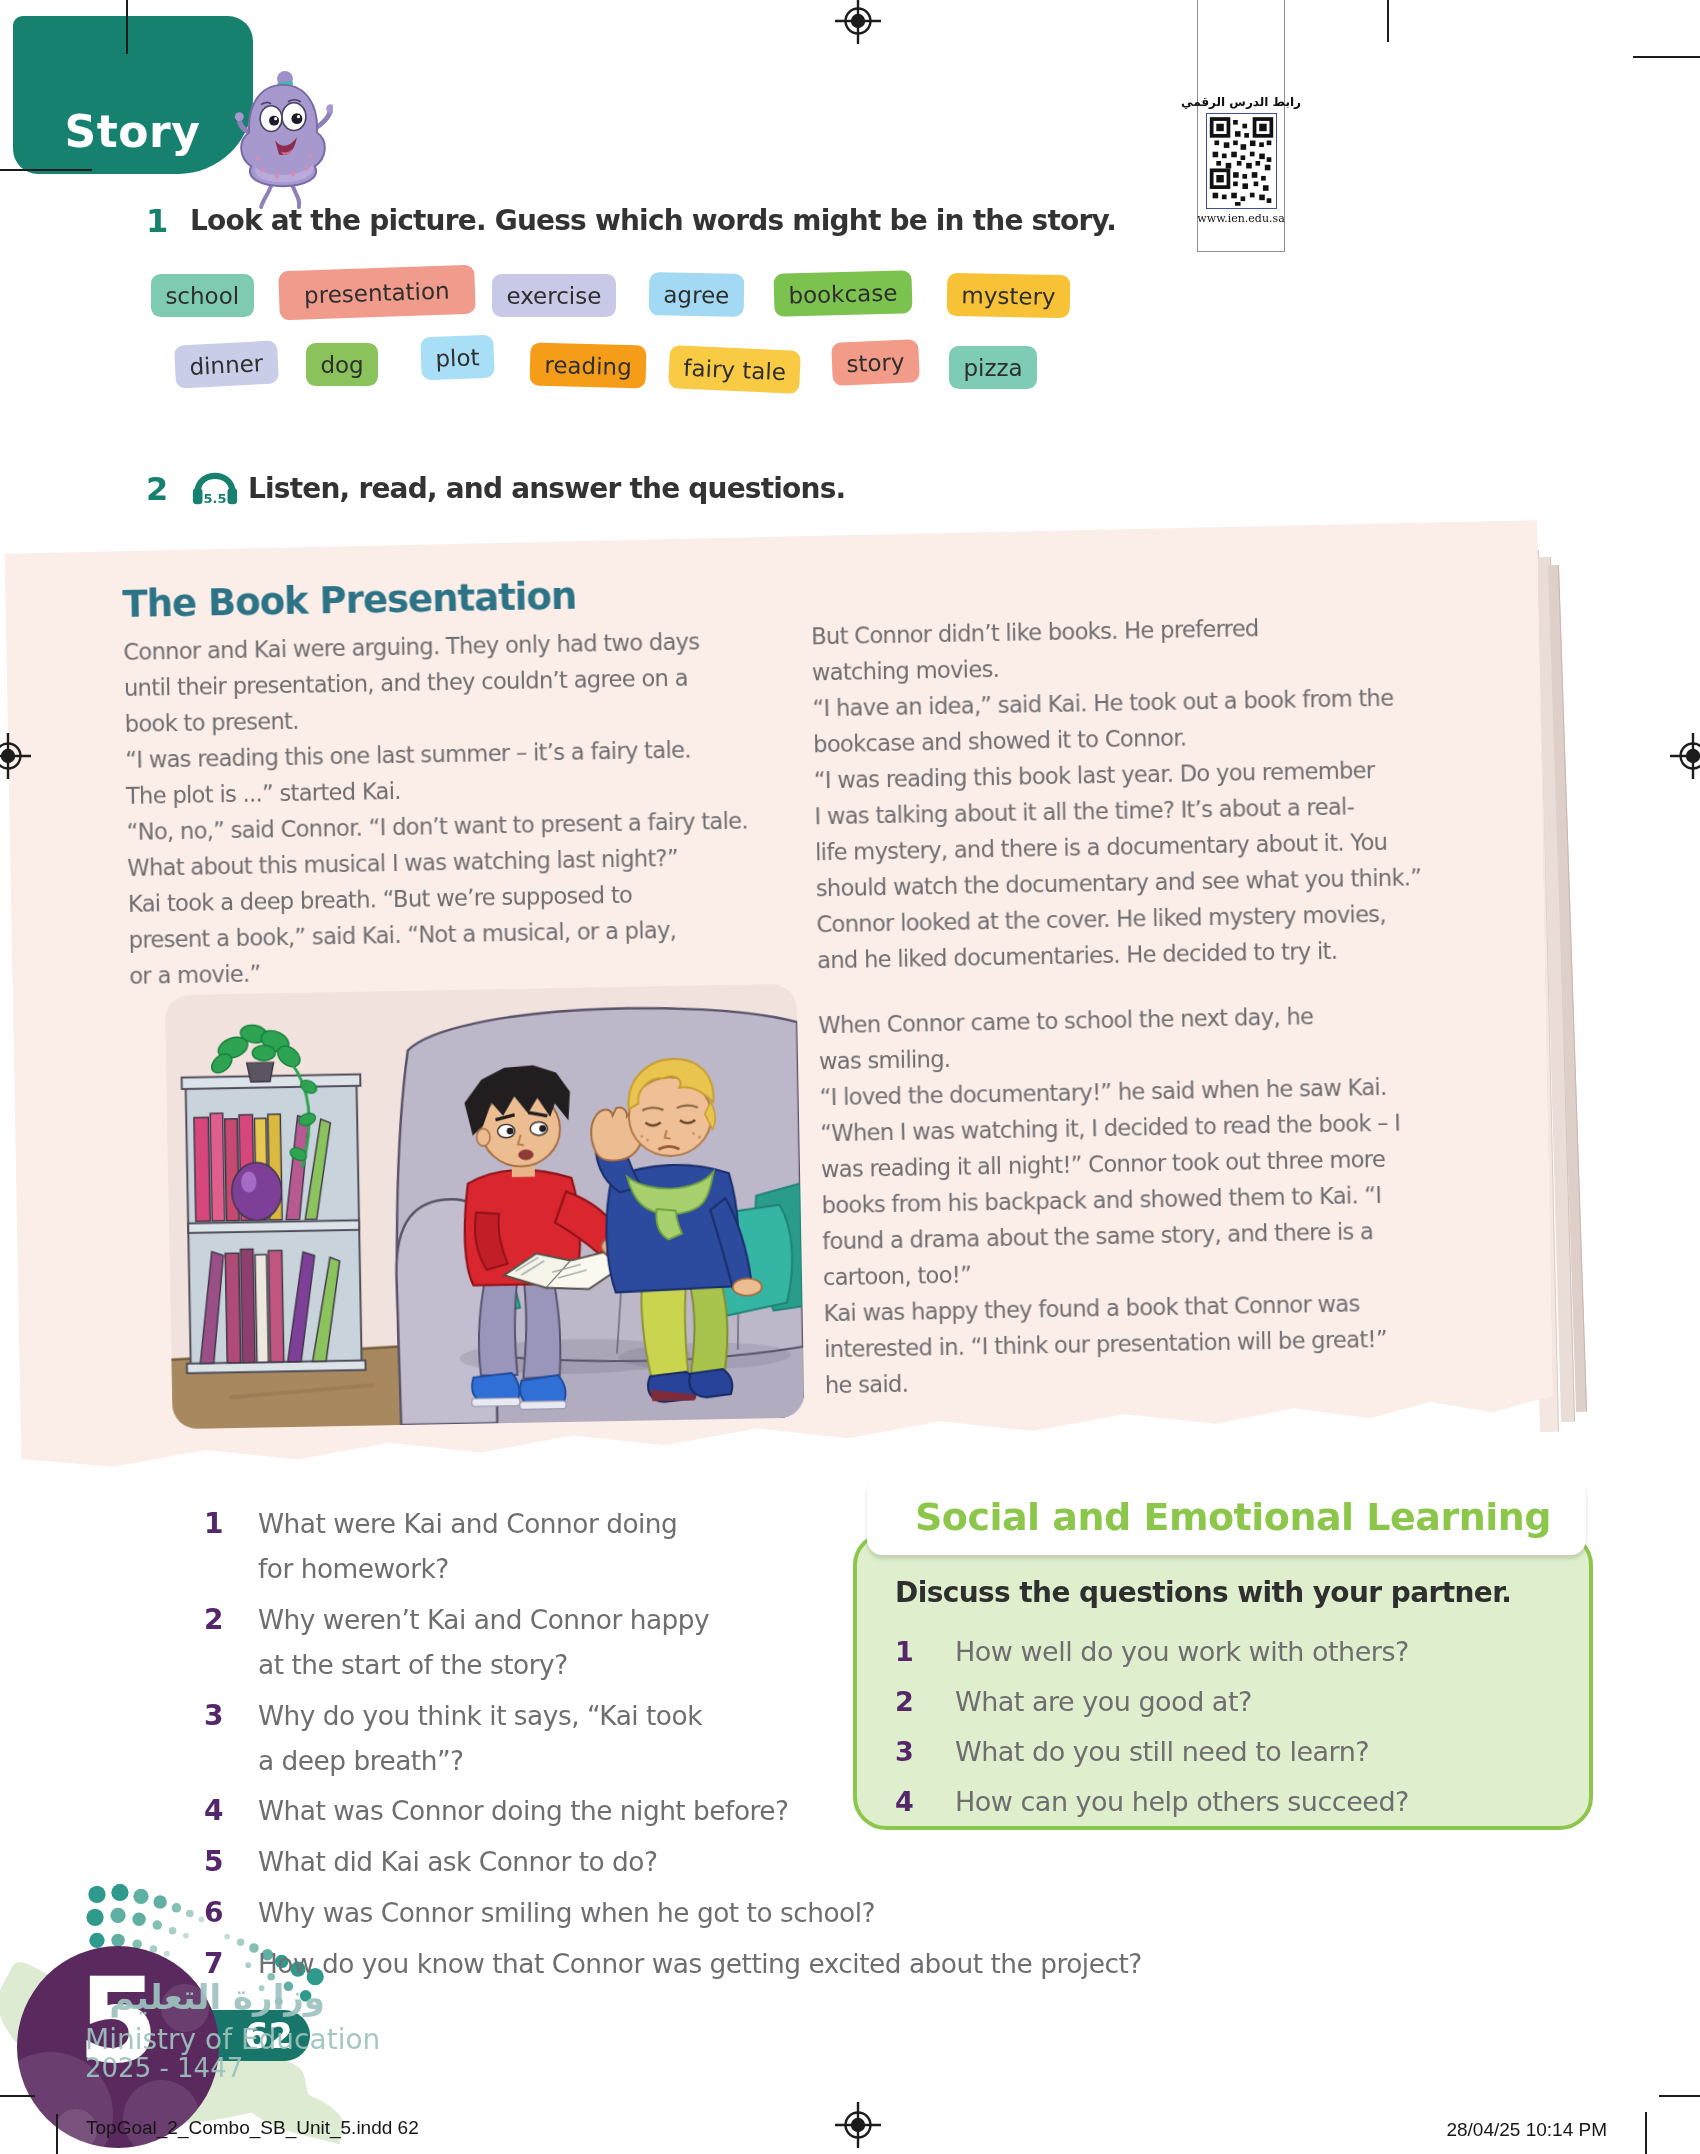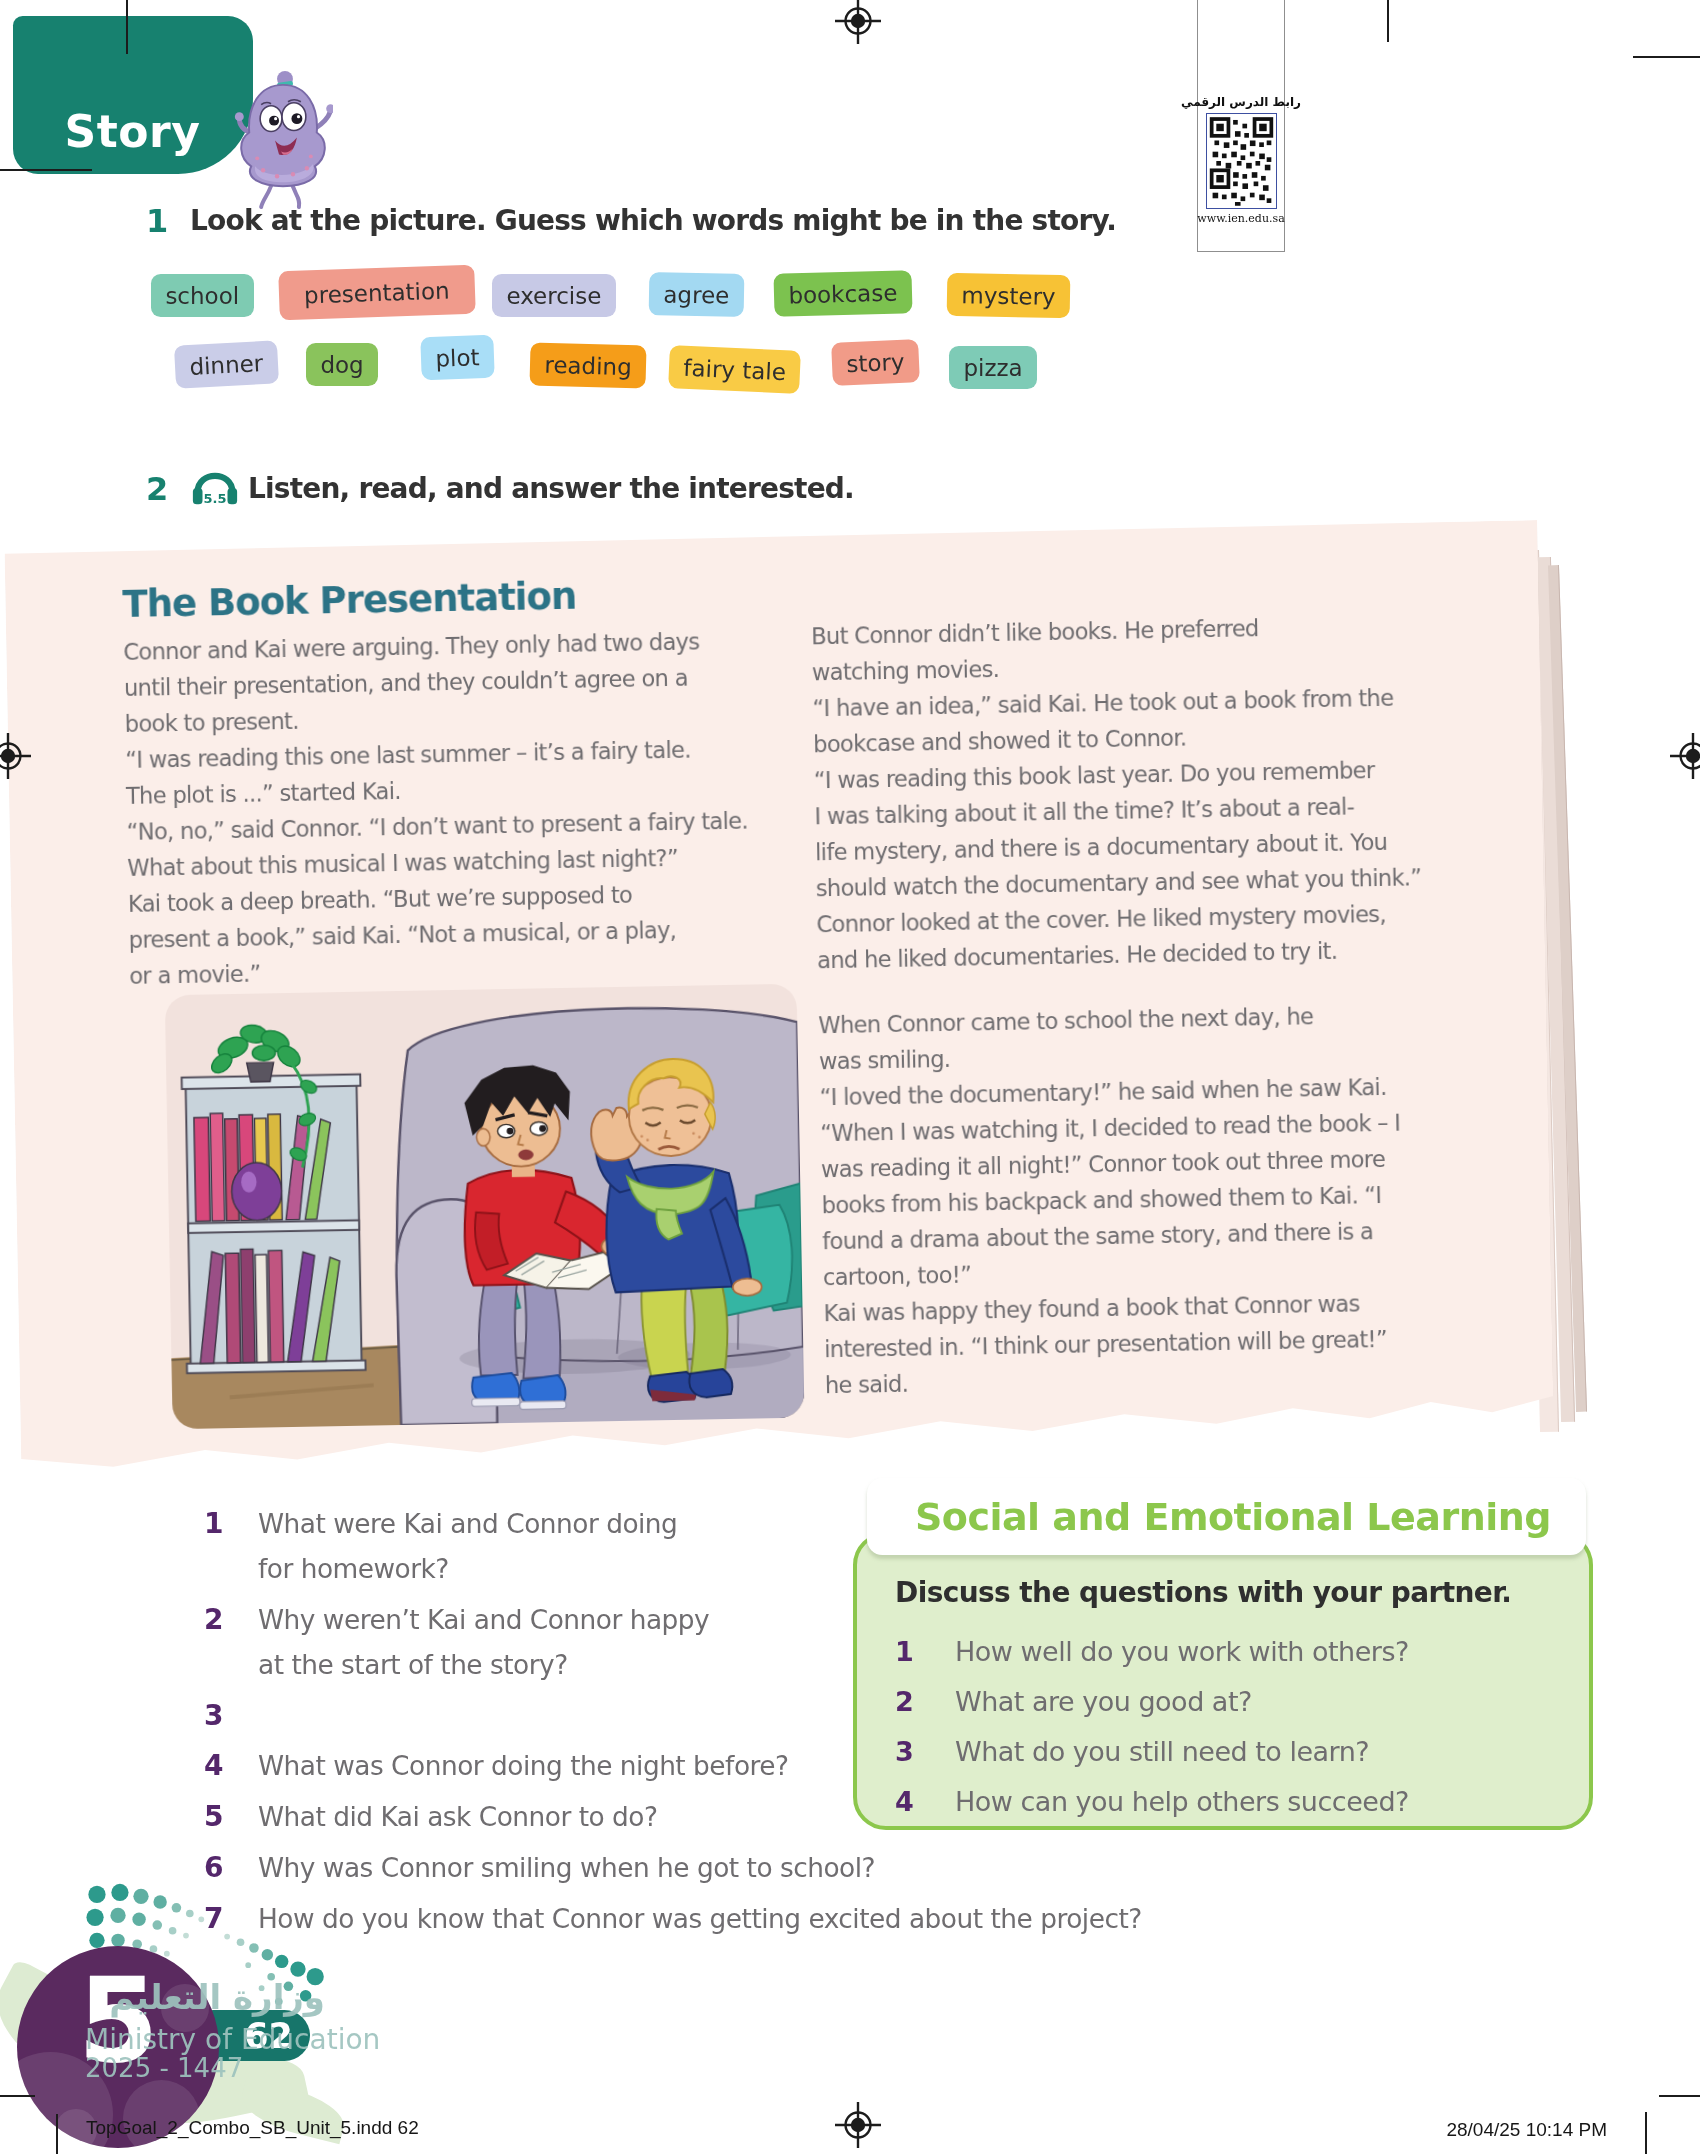--- a/index.html
+++ b/index.html
@@ -295,21 +295,21 @@
 <span class="chip" style="left: 832px; top: 341px; transform: rotate(-2.5deg); background-color: rgb(241, 155, 136);">story</span>
 <span class="chip" style="left: 949px; top: 346px; background-color: rgb(126, 203, 182);">pizza</span>
 
 <span class="abs ex-num" style="left:146px; top:470px;">2</span>
 <svg class="abs" style="left:190px; top:461px;" width="50" height="52" viewBox="0 0 52 54">
   <path d="M8 32 C8 10 44 10 44 32" stroke="#17816F" stroke-width="6.5" fill="none" stroke-linecap="round"></path>
   <rect x="3" y="28" width="10" height="17" rx="4" fill="#17816F"></rect>
   <rect x="39" y="28" width="10" height="17" rx="4" fill="#17816F"></rect>
   <text x="26" y="44" text-anchor="middle" font-size="13.5" font-weight="bold" fill="#17816F" font-family="DejaVu Sans, sans-serif">5.5</text>
 </svg>
-<span class="abs ex-instruction" style="left:248px; top:472px;">Listen, read, and answer the interested.</span>
+<span class="abs ex-instruction" style="left:248px; top:472px;">Listen, read, and answer the questions.</span>
 
 <div class="abs page-stack" style="left:1530px; top:550px; width:19px; height:882px; background:#F4E7E2; border-right:1.9px solid #DCCBC4; transform:rotate(-1.3deg);"></div>
 <div class="abs page-stack" style="left:1549px; top:557px; width:14.4px; height:865px; background:#EADCD6; border-right:1.9px solid #D3C1BA; transform:rotate(-1.6deg);"></div>
 <div class="abs page-stack" style="left:1562px; top:565px; width:10.6px; height:847px; background:#DECFC8; border-right:1.9px solid #C8B6AF; transform:rotate(-1.9deg);"></div>
 
 <div class="abs paper">
   <div class="story-title">The Book Presentation</div>
   <div class="story-text col-left">Connor and Kai were arguing. They only had two days
 until their presentation, and they couldn’t agree on a
 book to present.
@@ -466,20 +466,22 @@
       <span class="q-text">What were Kai and Connor doing
 for homework?</span>
     </div>
   <div class="q-row">
       <span class="q-num">2</span>
       <span class="q-text">Why weren’t Kai and Connor happy
 at the start of the story?</span>
     </div>
   <div class="q-row">
       <span class="q-num">3</span>
+      <span class="q-text">Why do you think it says, “Kai took
+a deep breath”?</span>
     </div>
   <div class="q-row">
       <span class="q-num">4</span>
       <span class="q-text">What was Connor doing the night before?</span>
     </div>
   <div class="q-row">
       <span class="q-num">5</span>
       <span class="q-text">What did Kai ask Connor to do?</span>
     </div>
   <div class="q-row">

